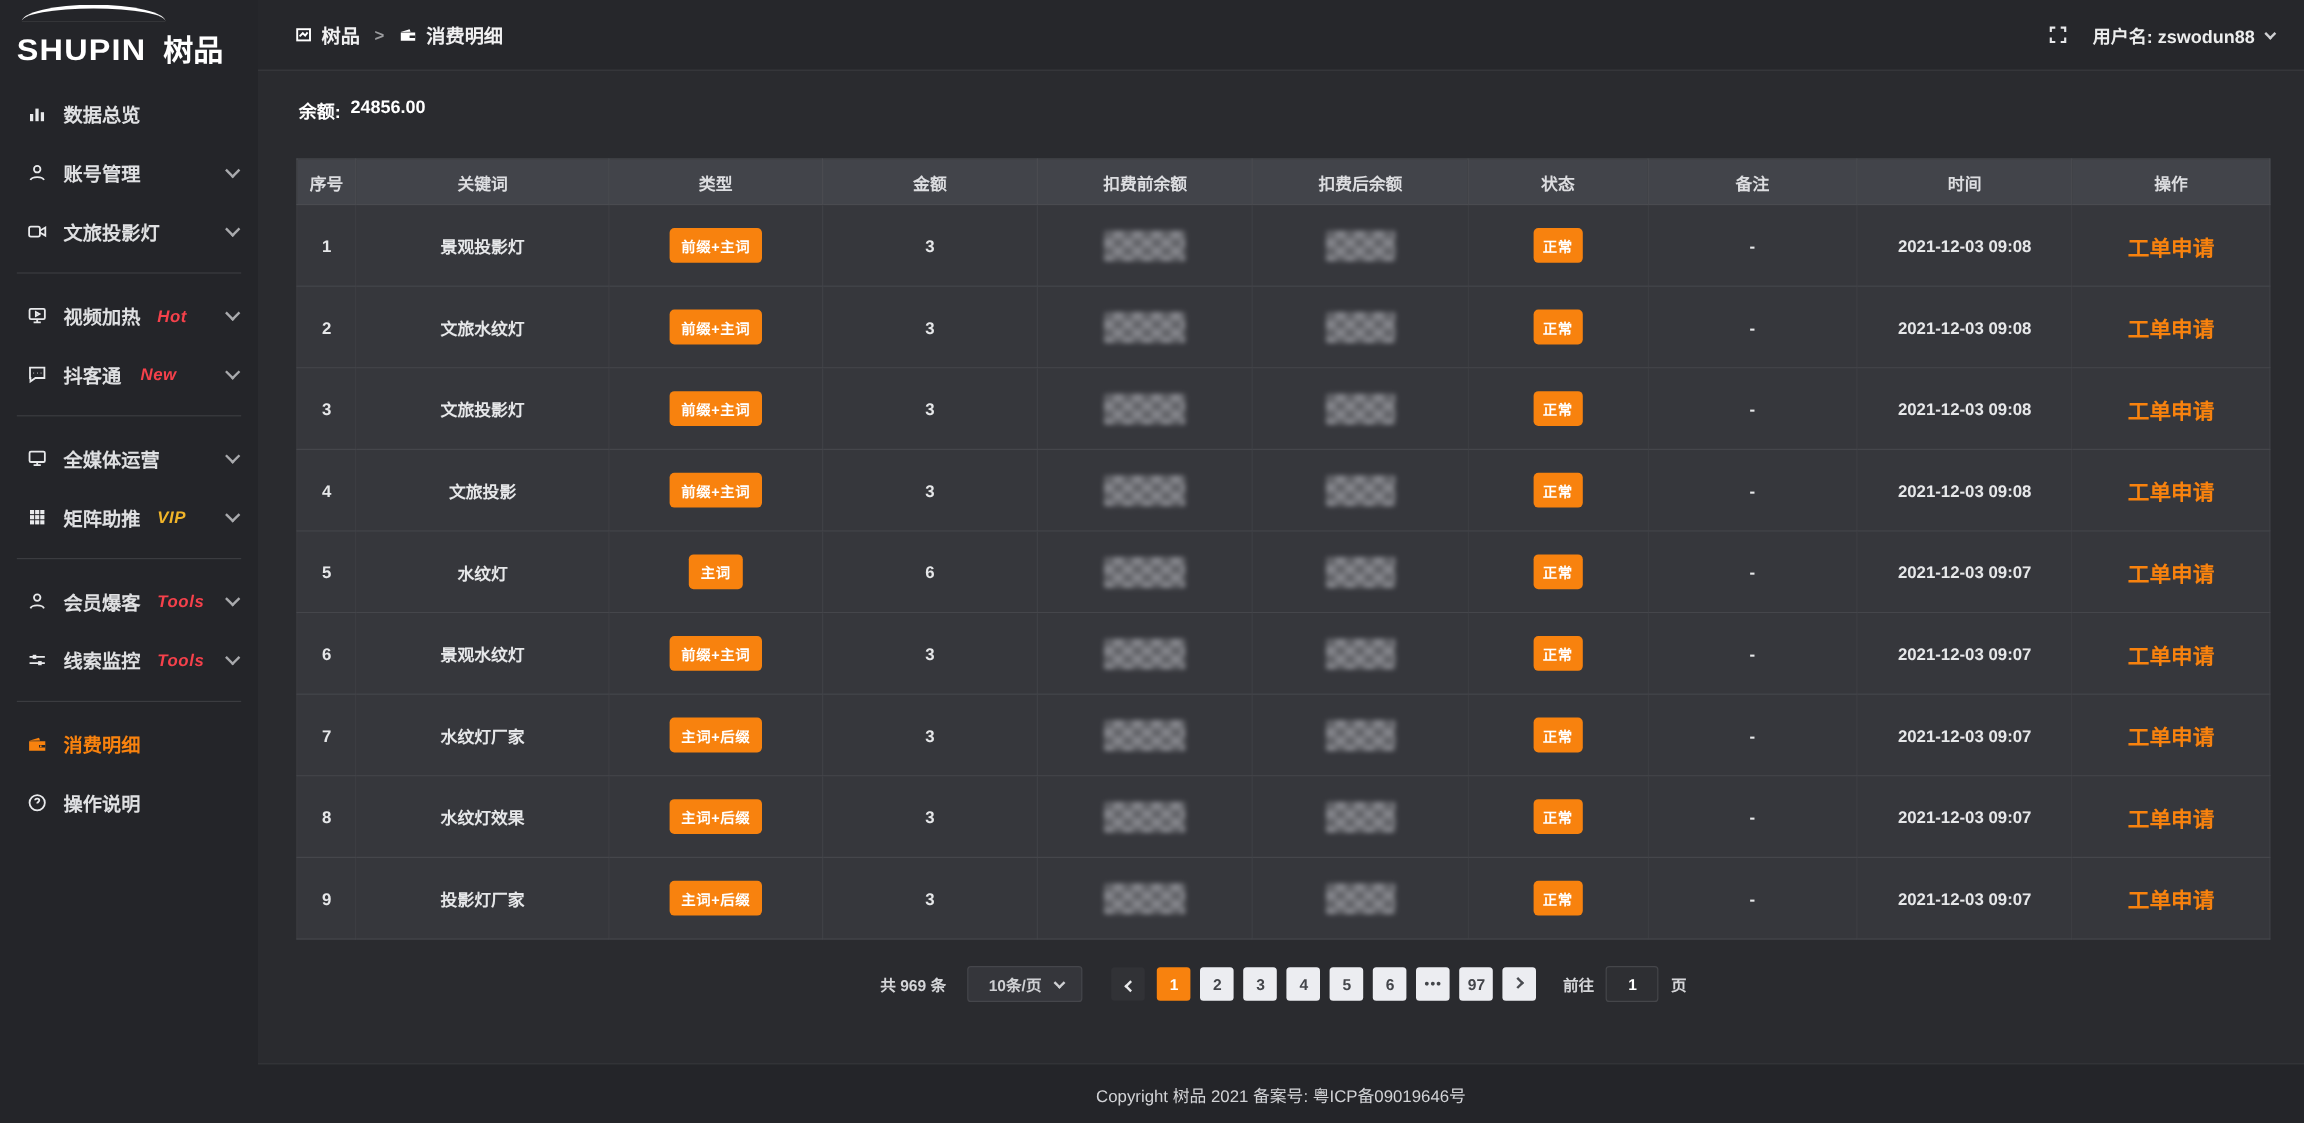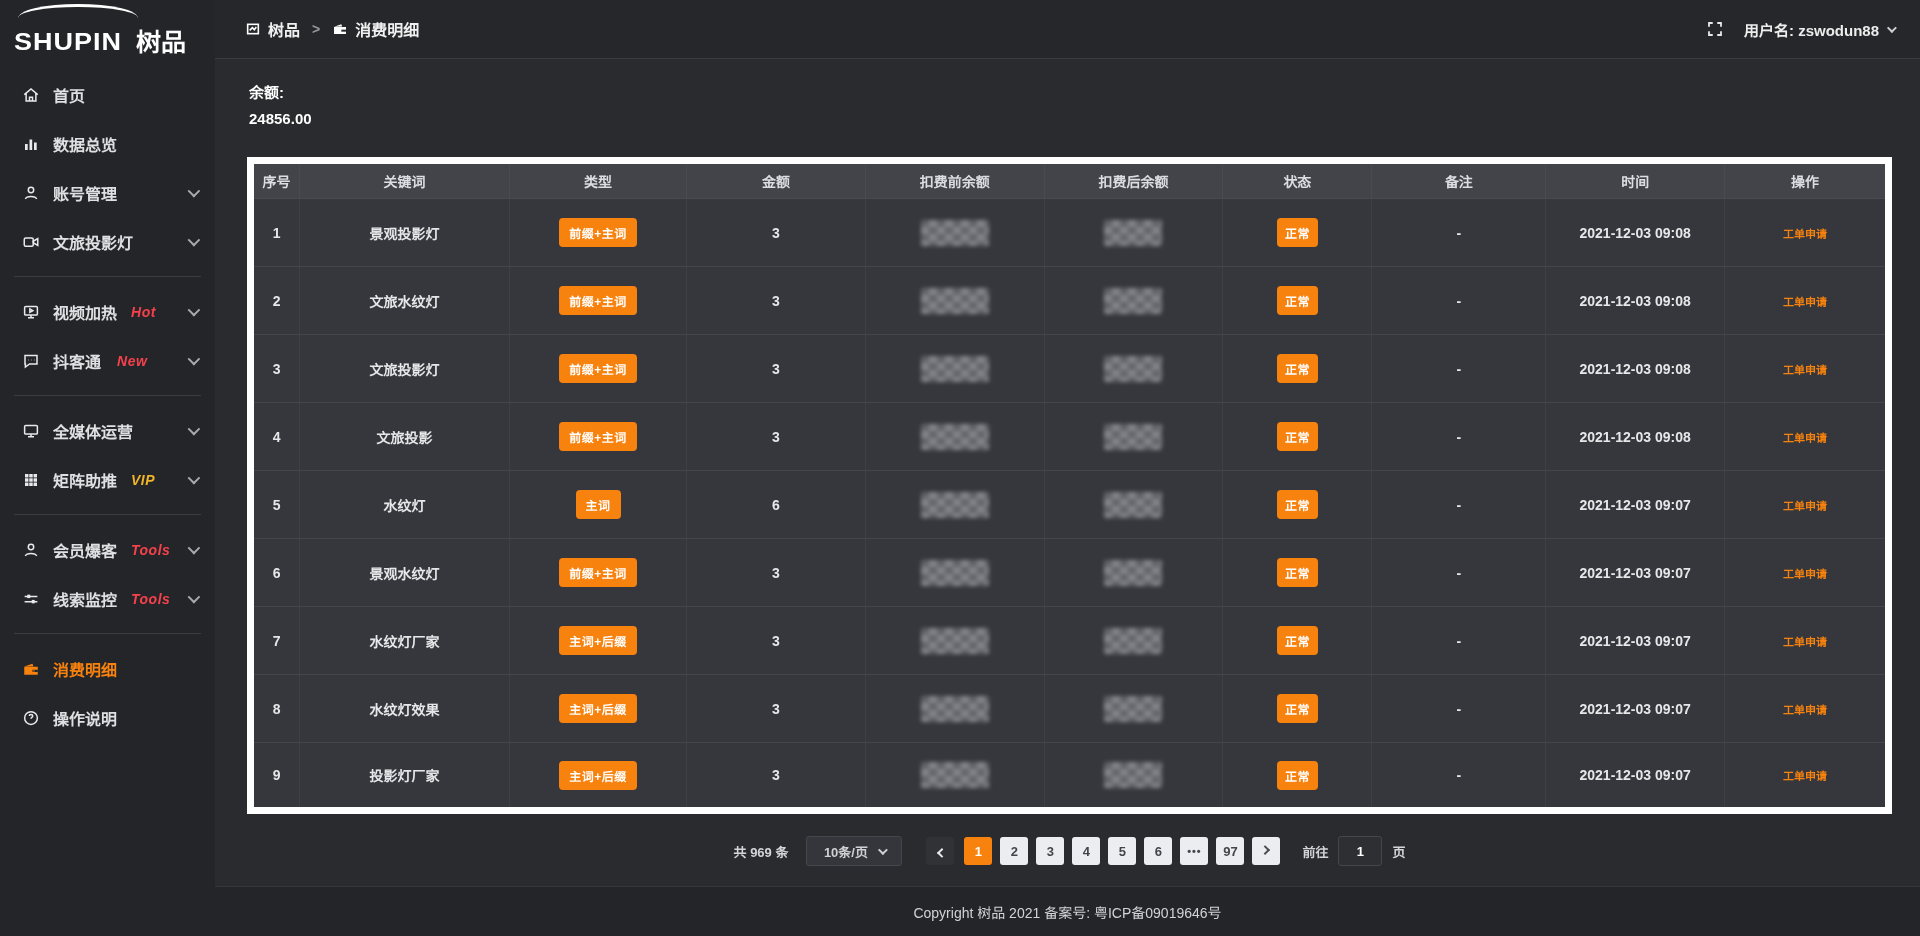--- a/index.html
+++ b/index.html
@@ -35,33 +35,33 @@
   .breadcrumb{display:flex;align-items:center;gap:10px;}
   .crumb{display:flex;align-items:center;gap:7px;color:#f0f0f1;font-size:16px;font-weight:700;cursor:pointer;}
   .crumb-sep{color:#9a9b9e;font-size:14px;font-weight:700;padding:0 2px;}
   .crumb .c-icon{width:16px;height:16px;color:#fff;}
   .userbox{display:flex;align-items:center;gap:20px;}
   .fs-btn{width:18px;height:18px;color:#e7e8ea;cursor:pointer;}
   .user-name{display:flex;align-items:center;gap:8px;font-size:15px;font-weight:700;color:#eceded;cursor:pointer;}
   .chev-sm{width:7px;height:7px;border-right:2px solid #cfd0d3;border-bottom:2px solid #cfd0d3;
     transform:rotate(45deg) translateY(-2px);}
   .content{flex:1;padding:22px 28px 0 32px;display:flex;flex-direction:column;}
-  .balance{font-size:15px;font-weight:800;color:#fff;margin:0 0 30px 2px;display:flex;gap:8px;flex-direction:column;}
+  .balance{font-size:15px;font-weight:800;color:#fff;margin:0 0 30px 2px;display:flex;gap:8px;}
   
-  table{width:100%;border-collapse:collapse;table-layout:fixed;border:7px solid #ffffff;}
+  table{width:100%;border-collapse:collapse;table-layout:fixed;border:1px solid #ffffff;}
   col.w0{width:3%}col.w1{width:12.8%}col.w2{width:10.8%}col.w3{width:10.9%}col.w4{width:10.9%}
   col.w5{width:10.9%}col.w6{width:9.1%}col.w7{width:10.6%}col.w8{width:10.9%}col.w9{width:10%}
   thead th{height:38px;background:#42444a;color:#dcdde0;font-size:14px;font-weight:700;
     border:1px solid #4a4b50;text-align:center;}
   tbody td{height:68px;background:#36373c;border-bottom:1px solid #45464b;border-right:1px solid #3f4045;
     border-left:1px solid #3f4045;text-align:center;font-size:14px;font-weight:600;color:#e6e7e9;}
   .badge{display:inline-block;background:var(--accent);color:#fff;font-size:12px;font-weight:700;
     padding:6px 10px;border-radius:4px;letter-spacing:.5px;white-space:nowrap;}
   .badge.status{padding:6px 8px;}
-  .action-link{color:var(--accent);font-size:11px;font-weight:700;cursor:pointer;text-decoration:none;}
+  .action-link{color:var(--accent);font-size:18px;font-weight:700;cursor:pointer;text-decoration:none;}
   .mosaic{width:68px;height:26px;margin:0 auto;border-radius:2px;filter:blur(2px);opacity:.85;
     background-image:
       linear-gradient(45deg,#93949a 25%,transparent 25%,transparent 75%,#93949a 75%),
       linear-gradient(45deg,#93949a 25%,#6b6c71 25%,#6b6c71 75%,#93949a 75%);
     background-size:16px 14px;background-position:0 0,8px 7px;}
   .mosaic.after{width:58px;}
   
   .pagination{margin:22px 0 0 0;display:flex;align-items:center;justify-content:center;gap:8px;
     font-size:13px;color:#d4d5d8;font-weight:700;}
   .pg-total{margin-right:10px;}
@@ -94,26 +94,20 @@
 <aside class="sidebar">
   <div class="logo">
     <div class="logo-arc"></div>
     <div class="logo-text">
       <span class="logo-en">SHUPIN</span>
       <span class="logo-cn">树品</span>
     </div>
   </div>
   <nav class="menu">
 
-    <div class="menu-item">
-      <svg class="mi-icon" viewBox="0 0 24 24" fill="none" stroke="currentColor" stroke-width="2">
-          <path d="M3 11.5 12 4l9 7.5M5.5 10v10h13V10M10 20v-5h4v5"></path>
-        </svg>
-      <span class="mi-label">首页</span>
-    </div>
 
     <div class="menu-item">
       <svg class="mi-icon" viewBox="0 0 24 24" fill="currentColor">
           <rect x="4" y="12" width="3.6" height="8"></rect>
           <rect x="10" y="6" width="3.6" height="14"></rect>
           <rect x="16" y="10" width="3.6" height="10"></rect>
         </svg>
       <span class="mi-label">数据总览</span>
     </div>
 

